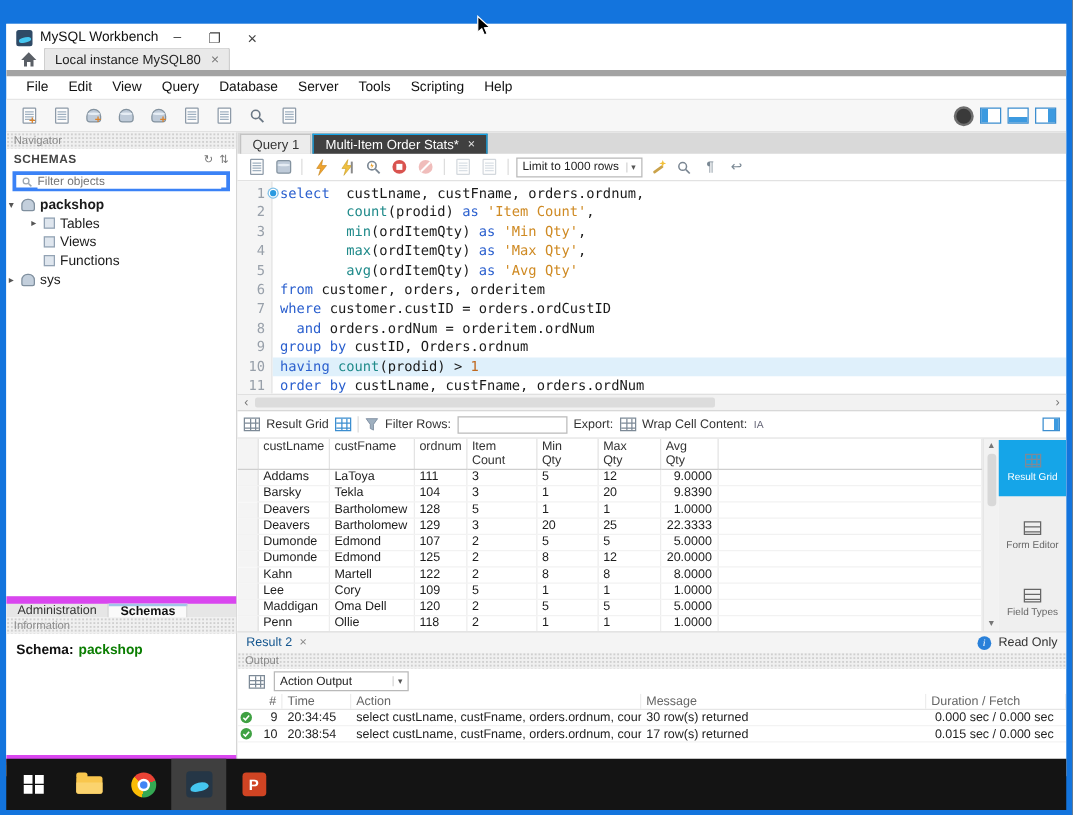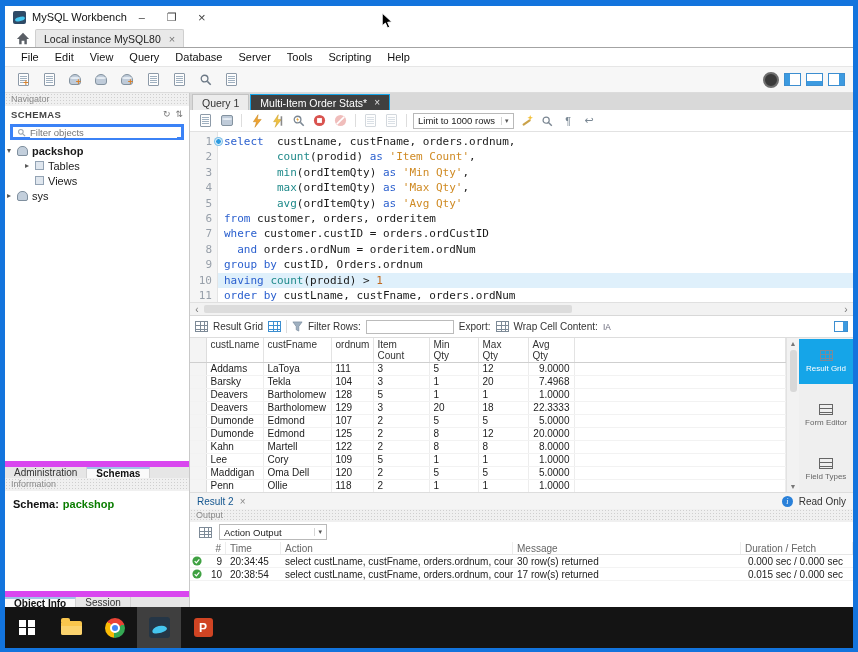--- a/index.html
+++ b/index.html
@@ -1,32 +1,32 @@
 <!DOCTYPE html>
 <html><head>
 <meta charset="utf-8">
 <style>
   * { box-sizing: border-box; margin:0; padding:0; }
   html,body { background:#555; }
   .screen { position:relative; width:858px; height:652px; background:#1374dd;
             font-family:"Liberation Sans",sans-serif; overflow:hidden; }
-  .window { position:absolute; left:5px; top:6px; width:848px; height:602px;
+  .window { position:absolute; left:5px; top:19px; width:848px; height:602px;
             background:#fff; display:flex; flex-direction:column; overflow:hidden; }
 
   
   .titlebar { height:22px; display:flex; align-items:center; padding:0 4px 0 8px; background:#fff; flex:none; }
   .app-icon { width:13px; height:13px; background:#2f4a66; border-radius:2px; margin-right:6px; position:relative; overflow:hidden; }
   .app-icon::after { content:""; position:absolute; left:2px; top:6px; width:10px; height:4px; background:#45c6f0; border-radius:50%/60%; transform:rotate(-14deg); }
   .wtitle { font-size:11px; color:#111; }
   .wc { margin-left:0; width:30px; text-align:center; font-size:11px; color:#444; cursor:default; }
   .wc:first-of-type { margin-left:auto; }
   .wc.closeb { font-size:13px; }
 
   
-  .conn-row { height:20px; background:#fff; display:flex; align-items:flex-end; padding-left:6px; border-bottom:1px solid #a3a3a3; flex:none; }
+  .conn-row { height:20px; background:#fff; display:flex; align-items:flex-end; padding-left:6px; border-bottom:5px solid #a3a3a3; flex:none; }
   .home-btn { width:24px; height:18px; display:flex; align-items:center; justify-content:center; }
   .conn-tab { height:18px; background:#e9e9e9; border:1px solid #cfcfcf; border-bottom:none; border-radius:2px 2px 0 0;
               display:flex; align-items:center; gap:8px; padding:0 8px; font-size:10.5px; color:#222; }
   .tab-x { color:#777; font-size:11px; }
 
   
   .menubar { height:19px; display:flex; align-items:center; padding-left:8px; border-bottom:1px solid #e6e6e6; flex:none; }
   .menu-item { font-size:11px; color:#111; padding:0 8px; }
 
   
@@ -302,20 +302,25 @@
             </div>
             <div class="trow" style="padding-left: 18px;">
               <span class="caret">▸</span>
               <span class="i-item"></span>
               <span>Tables</span>
             </div>
             <div class="trow" style="padding-left: 18px;">
               <span class="caret"></span>
               <span class="i-item"></span>
               <span>Views</span>
+            </div>
+            <div class="trow" style="padding-left: 18px;">
+              <span class="caret"></span>
+              <span class="i-item"></span>
+              <span>Functions</span>
             </div>
             <div class="trow">
               <span class="caret">▸</span>
               <span class="i-dbs"></span>
               <span>sys</span>
             </div>
           </div>
         <div class="sp1"></div>
         <div class="side-tabs">
             <div class="stab">Administration</div>
@@ -499,42 +504,42 @@
                     <td></td>
                   </tr>
                   <tr>
                     <td class="sel"></td>
                     <td>Barsky</td>
                     <td>Tekla</td>
                     <td>104</td>
                     <td>3</td>
                     <td>1</td>
                     <td>20</td>
-                    <td class="num-r">7.4968</td>
+                    <td class="num-r">9.8390</td>
                     <td></td>
                   </tr>
                   <tr>
                     <td class="sel"></td>
                     <td>Deavers</td>
                     <td>Bartholomew</td>
                     <td>128</td>
                     <td>5</td>
                     <td>1</td>
                     <td>1</td>
                     <td class="num-r">1.0000</td>
                     <td></td>
                   </tr>
                   <tr>
                     <td class="sel"></td>
                     <td>Deavers</td>
                     <td>Bartholomew</td>
                     <td>129</td>
                     <td>3</td>
                     <td>20</td>
-                    <td>18</td>
+                    <td>25</td>
                     <td class="num-r">22.3333</td>
                     <td></td>
                   </tr>
                   <tr>
                     <td class="sel"></td>
                     <td>Dumonde</td>
                     <td>Edmond</td>
                     <td>107</td>
                     <td>2</td>
                     <td>5</td>

